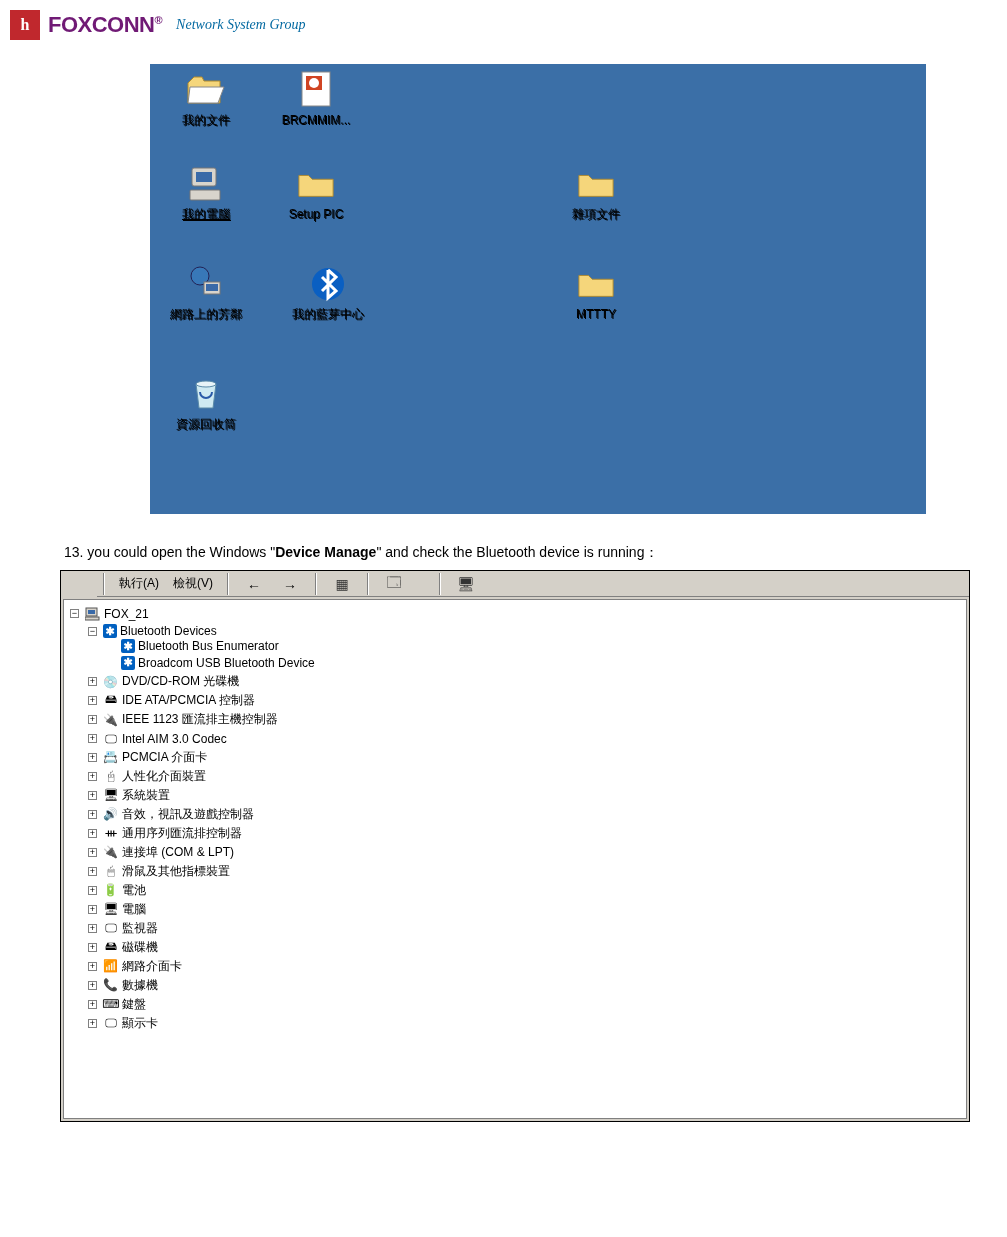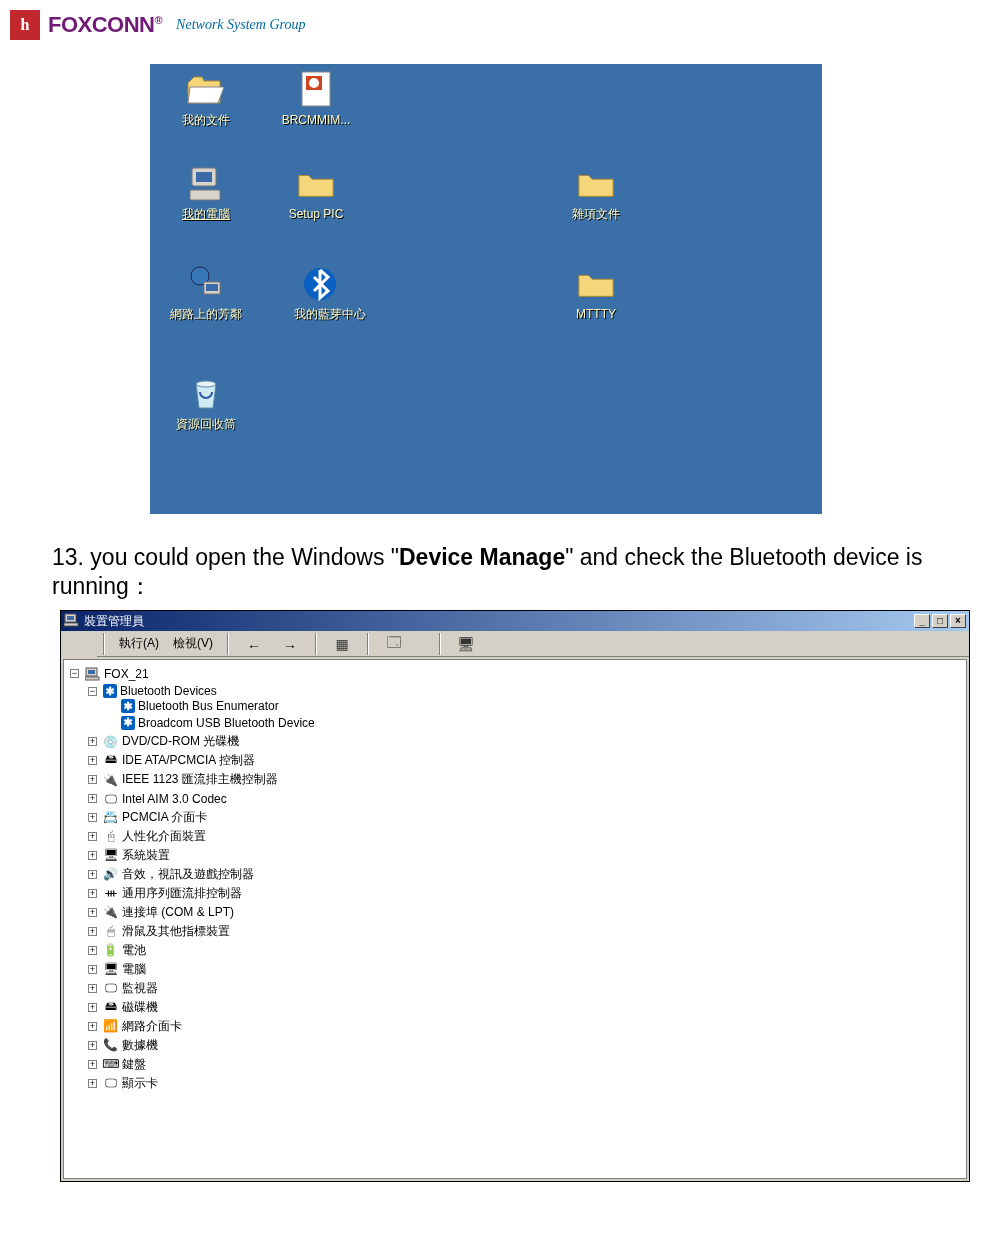--- a/index.html
+++ b/index.html
@@ -18,38 +18,38 @@
     background: #c0282d;
     display: flex; align-items: center; justify-content: center;
     color: #fff; font-weight: bold; font-size: 16px;
     font-family: "Times New Roman", serif;
   }
   .logo-text { font-family: "Arial Black", Arial, sans-serif; font-weight: 900; font-size: 22px; color: #701a75; letter-spacing: -0.5px; }
   .logo-reg { font-size: 11px; vertical-align: super; }
   .logo-sub { font-family: "Times New Roman", serif; font-style: italic; font-size: 14px; color: #0369a1; margin-left: 6px; }
 
   .desktop {
-    width: 672px; height: 450px;
+    width: 776px; height: 450px;
     background: #3b6fa7;
     margin: 20px 0 30px 140px;
     position: relative;
-    color: #fef9c3;
+    color: #000000;
     font-family: Tahoma, "Microsoft JhengHei", sans-serif;
     font-size: 12px;
   }
   .desk-icon { position: absolute; width: 92px; text-align: center; }
   .desk-icon .glyph {
     width: 40px; height: 40px; margin: 0 auto 3px auto;
     display: flex; align-items: center; justify-content: center;
     font-size: 28px;
   }
   .folder-icon svg { width: 38px; height: 34px; }
   .desk-label { text-shadow: 1px 1px 0 #000; line-height: 1.2; }
 
-  .instruction { font-size: 23px; margin: 18px 0 8px 42px; }
+  .instruction { font-size: 14px; margin: 18px 0 8px 54px; }
   .instruction b { font-weight: bold; }
 
   .dm-window {
     width: 910px; margin-left: 50px;
     border: 1px solid #000;
     font-family: Tahoma, "PMingLiU", "Microsoft JhengHei", sans-serif;
     font-size: 12px;
     background: #d4d0c8;
   }
   .dm-title {
@@ -185,21 +185,21 @@
     <div class="desk-icon" style="left:10px; top:200px;">
       <div class="glyph">
         <svg viewBox="0 0 40 40">
             <circle cx="14" cy="12" r="9" fill="#3878b8" stroke="#225"></circle>
             <rect x="18" y="18" width="16" height="12" fill="#d8d4cc" stroke="#777"></rect>
             <rect x="20" y="20" width="12" height="7" fill="#3a6aa8"></rect>
           </svg>
       </div>
       <div class="desk-label">網路上的芳鄰</div>
     </div>
-    <div class="desk-icon" style="left:124px; top:200px;text-align:right;">
+    <div class="desk-icon" style="left:132px; top:200px;">
       <div class="glyph">
         <svg viewBox="0 0 40 40">
             <circle cx="20" cy="20" r="16" fill="#0a5fc2"></circle>
             <path d="M20 6 L28 13 L14 27 M14 13 L28 27 L20 34 L20 6" stroke="#fff" stroke-width="3" fill="none"></path>
           </svg>
       </div>
       <div class="desk-label">我的藍芽中心</div>
     </div>
     <div class="desk-icon" style="left:400px; top:200px;">
       <div class="glyph folder-icon">
@@ -220,37 +220,20 @@
       </div>
       <div class="desk-label">資源回收筒</div>
     </div>
   </div>
 
   <div class="instruction">
     <span>13.</span><span> you could open the Windows "</span><b>Device Manage</b><span>" and check the Bluetooth device is running：</span>
   </div>
 
   <div class="dm-window">
-    <div class="dm-title">
-      <div class="dm-title-left">
-        <span>
-          <svg class="pc-icon-svg" viewBox="0 0 16 14">
-              <rect x="1" y="1" width="11" height="8" fill="#d8d4cc" stroke="#555"></rect>
-              <rect x="3" y="3" width="7" height="4" fill="#3a6aa8"></rect>
-              <rect x="0" y="10" width="14" height="3" fill="#d8d4cc" stroke="#555"></rect>
-            </svg>
-        </span>
-        <span>裝置管理員</span>
-      </div>
-      <div class="dm-btns">
-        <div class="dm-btn">_</div>
-        <div class="dm-btn">□</div>
-        <div class="dm-btn">×</div>
-      </div>
-    </div>
     <div class="dm-menu">
       <div class="dm-sep"></div>
       <span>執行(A)</span>
       <span>檢視(V)</span>
       <div class="dm-sep"></div>
       <span class="dm-tbtn">←</span>
       <span class="dm-tbtn">→</span>
       <div class="dm-sep"></div>
       <span class="dm-tbtn enabled">▦</span>
       <div class="dm-sep"></div>

